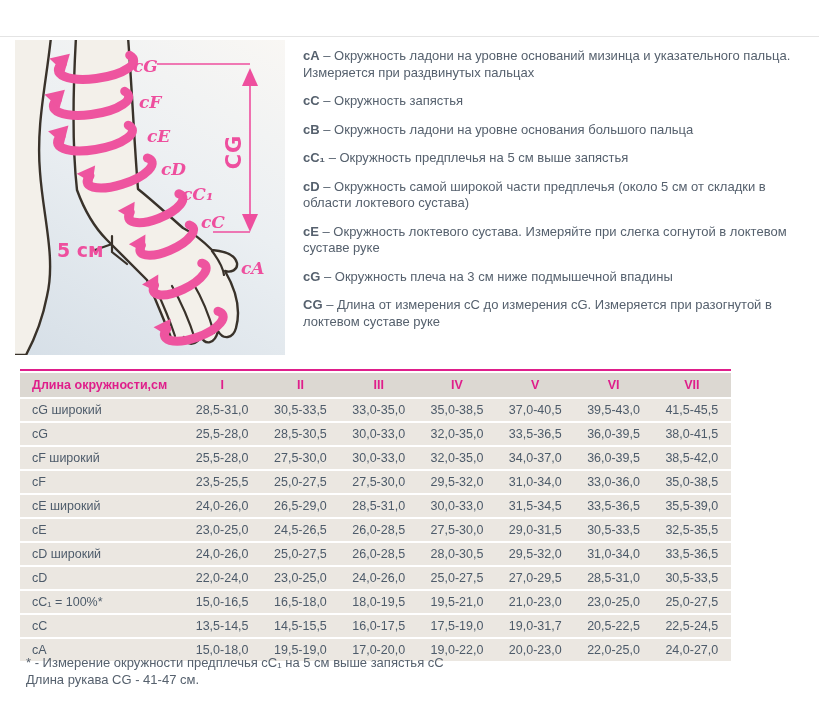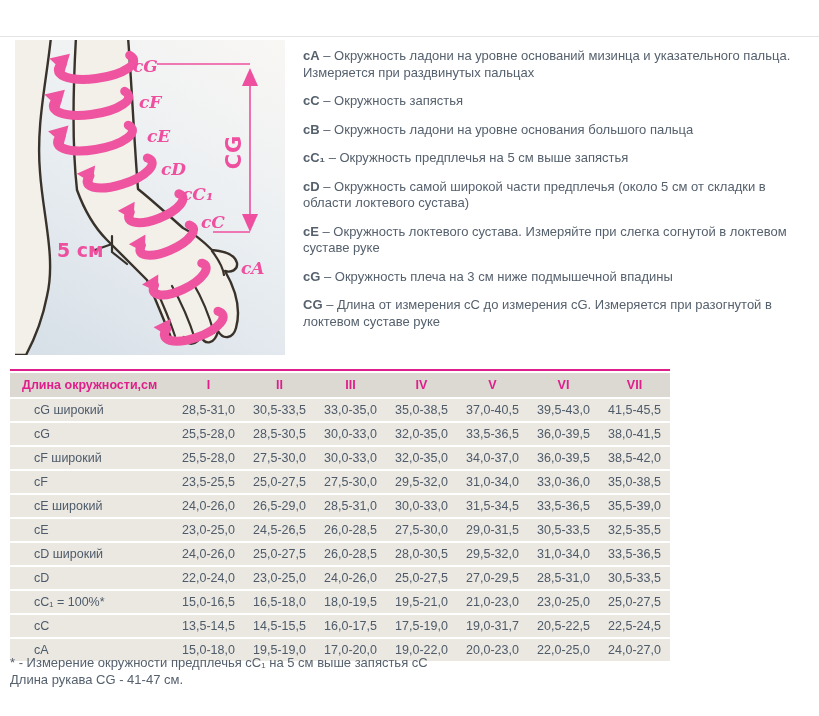--- a/index.html
+++ b/index.html
@@ -25,31 +25,31 @@
   .cglabel{ fill:#ee4f9e; font-family:"DejaVu Sans", sans-serif; font-weight:600; font-size:21px; letter-spacing:1px; }
   .cm5    { fill:#ee4f9e; font-family:"DejaVu Sans", sans-serif; font-weight:600; font-size:19px; }
 
   
   .descriptions { width:520px; padding:8px 6px 0 10px; }
   .descriptions p { margin:0 0 12px 8px; font-size:13px; line-height:16.5px; color:#56616e; }
   .descriptions b { font-weight:bold; }
 
   
   table.size-table {
-    position:absolute; top:369px; left:10px; width:660px;
+    position:absolute; top:369px; left:20px; width:711px;
     border-collapse:separate; border-spacing:0 2px;
     border-top:2px solid #df1e8b; font-size:12.5px; table-layout:fixed;
   }
   table.size-table th { background:#dcd8d2; color:#df1e8b; font-weight:bold; padding:5px 6px; text-align:center; }
   table.size-table th.corner { text-align:left; padding-left:12px; width:145px; }
   table.size-table td { background:#ebe7e1; color:#4d5b6a; padding:4px 6px; text-align:center; }
-  table.size-table td.rowlabel { text-align:left; padding-left:24px; }
-
-  
-  .footnotes { position:absolute; top:655px; left:10px; font-size:13px; color:#56616e; }
+  table.size-table td.rowlabel { text-align:left; padding-left:12px; }
+
+  
+  .footnotes { position:absolute; top:655px; left:26px; font-size:13px; color:#56616e; }
   .footnotes .fn2 { margin-top:2px; }
 </style>
 </head>
 <body>
 
 <div class="top-rule"></div>
 
 <div class="content">
 
   <div class="diagram-box">

